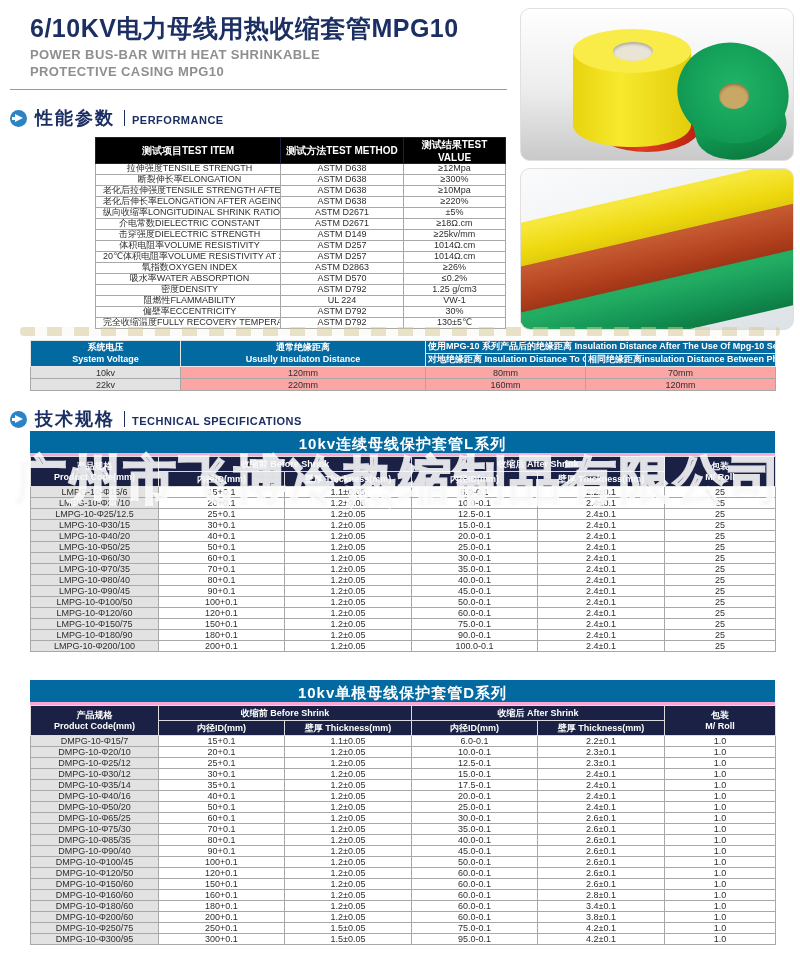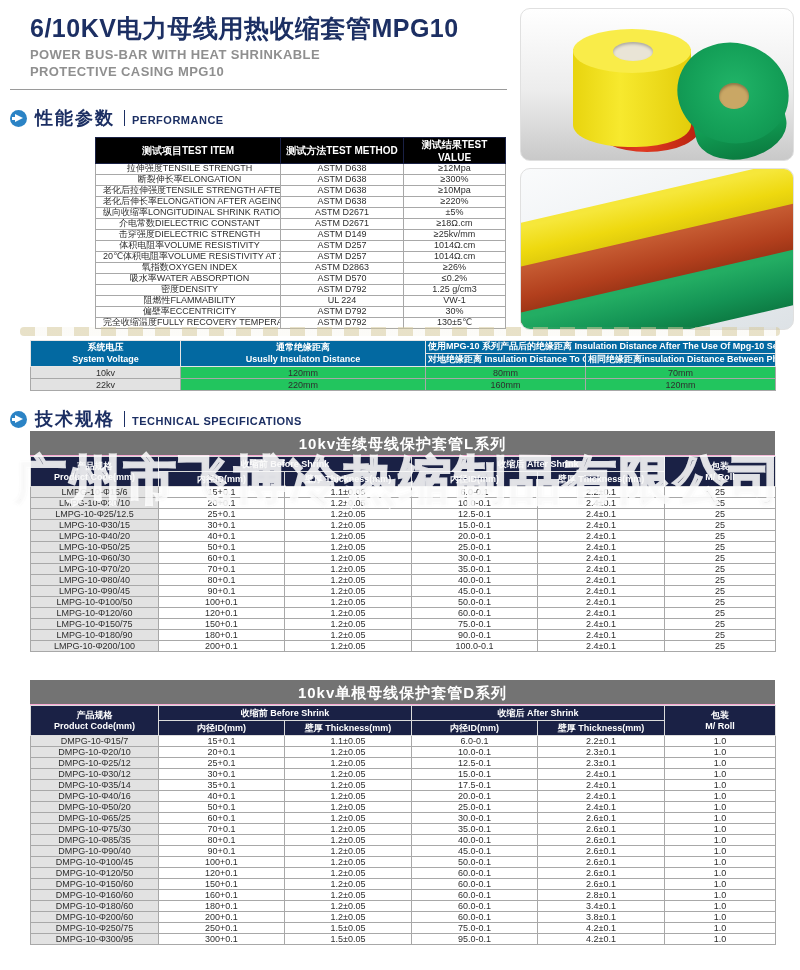--- a/index.html
+++ b/index.html
@@ -53,27 +53,27 @@
 
   
   .perf-table { position:absolute; left:95px; top:137px; width:410px; font-size:9px; }
   .perf-table th { background:#000000; color:#fff; font-size:10px; height:14px; border:1px solid #1a2145; }
   .perf-table td { height:11px; color:#2e2e2e; border:1px solid #a8a8a8; padding:0 4px; background:#fff; line-height:1.1; white-space:nowrap; overflow:hidden;text-align:center; }
   .perf-table td:first-child { padding-left:7px; }
 
   
   .volt-table { position:absolute; left:30px; top:340px; width:745px; font-size:9px; }
   .volt-table th { background:#0369a1; color:#fff; font-size:9px; border:1px solid #e6e6e6; height:13px; line-height:1.25; padding:0 2px; white-space:nowrap; overflow:hidden; }
-  .volt-table td { height:12px; text-align:center; color:#2e2e2e; border:1px solid #a8a8a8; background:#22c55e; white-space:nowrap; }
+  .volt-table td { height:12px; text-align:center; color:#2e2e2e; border:1px solid #a8a8a8; background:#fca5a5; white-space:nowrap; }
   .volt-table td.gray, .series-table td:first-child { background:#e2e2e2; }
 
   
   .series-wrap { position:absolute; left:30px; width:745px; }
-  .series-title { background:#737373; color:#fff; font-size:15px; font-weight:bold; text-align:center;
-    height:25px; line-height:25px; letter-spacing:1px; border-bottom:1px solid #f9a8d4; }
+  .series-title { background:#0369a1; color:#fff; font-size:15px; font-weight:bold; text-align:center;
+    height:25px; line-height:25px; letter-spacing:1px; border-bottom:3px solid #f9a8d4; }
   .series-table { width:745px; font-size:9px; }
   .series-table th { background:#1a2145; color:#fff; font-size:9px; border:1px solid #dcdcdc; height:15px; line-height:1.2; padding:0 2px; white-space:nowrap; overflow:hidden; }
   .series-table td { text-align:center; color:#2e2e2e; border:1px solid #a8a8a8; background:#fff; white-space:nowrap; overflow:hidden; }
   .l-table td { height:10.9px; }
   .d-table td { height:10.2px; }
 
   
   .watermark { position:absolute; left:14px; top:446px; width:780px; font-size:52px; font-weight:bold;
     white-space:nowrap; letter-spacing:3px; color:transparent;
     -webkit-text-stroke:2.2px rgba(255,255,255,0.85);
@@ -341,21 +341,21 @@
           </tr>
           <tr>
             <td>LMPG-10-Φ60/30</td>
             <td>60+0.1</td>
             <td>1.2±0.05</td>
             <td>30.0-0.1</td>
             <td>2.4±0.1</td>
             <td>25</td>
           </tr>
           <tr>
-            <td>LMPG-10-Φ70/20</td>
+            <td>LMPG-10-Φ70/35</td>
             <td>70+0.1</td>
             <td>1.2±0.05</td>
             <td>35.0-0.1</td>
             <td>2.4±0.1</td>
             <td>25</td>
           </tr>
           <tr>
             <td>LMPG-10-Φ80/40</td>
             <td>80+0.1</td>
             <td>1.2±0.05</td>

